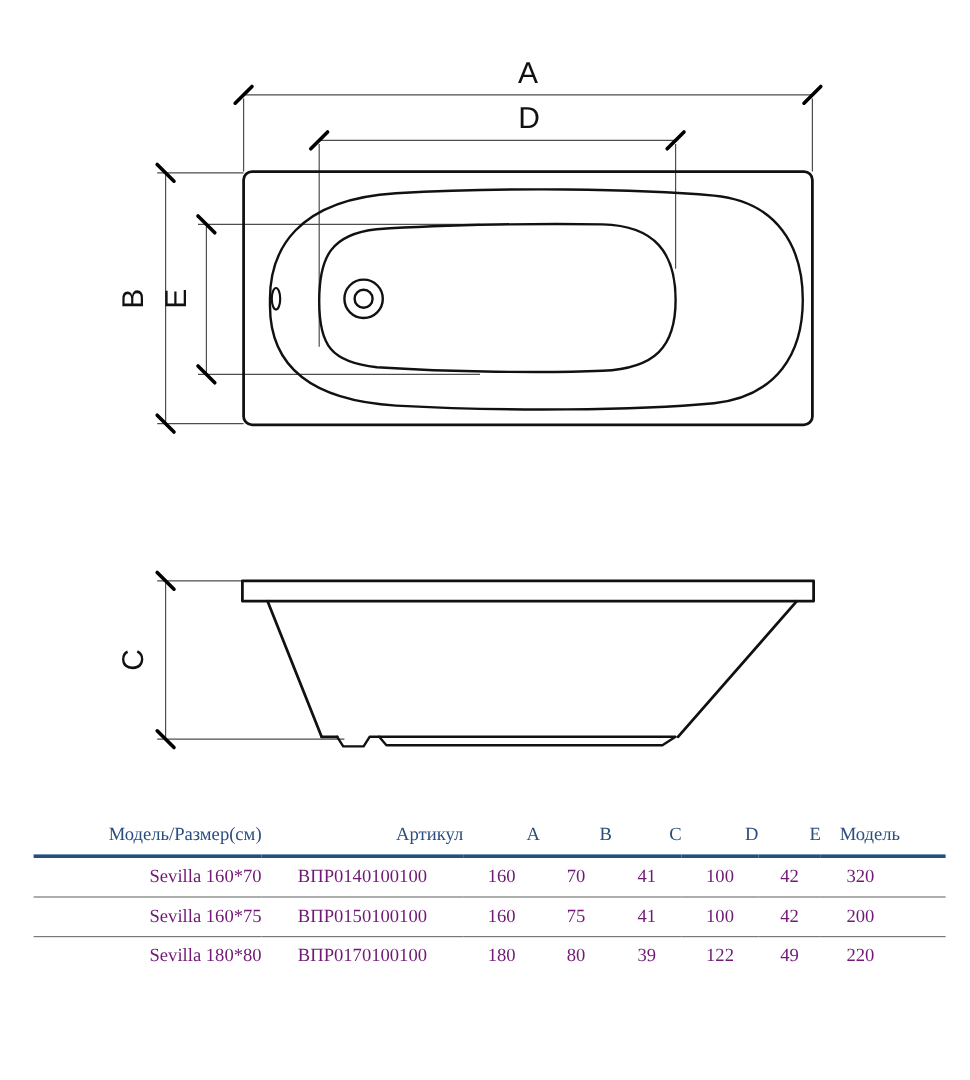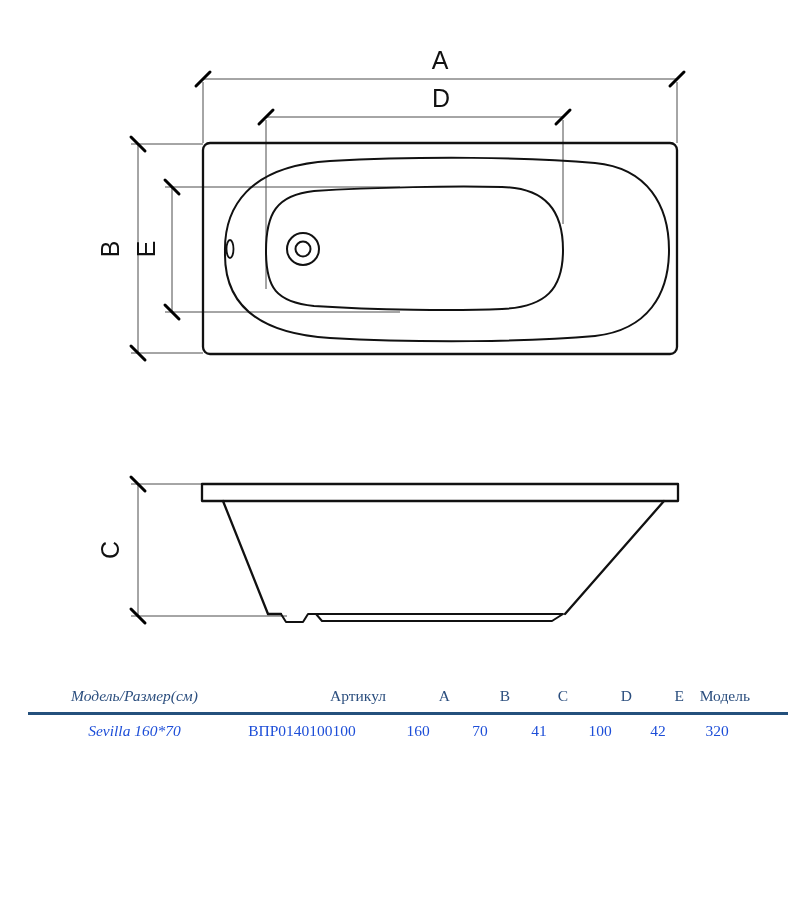--- a/index.html
+++ b/index.html
@@ -20,24 +20,24 @@
   
   table.spec{
     position:absolute;left:28px;top:680px;width:760px;
     border-collapse:collapse;table-layout:fixed;
   }
   table.spec th{
     height:32px;font-weight:normal;font-size:15.5px;color:#2b4e7e;
     border-bottom:3px solid #24507c;text-align:right;padding:0;
   }
   table.spec td{
-    height:32px;font-size:15.5px;color:#1d4ed8;text-align:center;padding:0;
+    height:32px;font-size:15.5px;color:#701a75;text-align:center;padding:0;
   }
   table.spec tbody tr + tr td{border-top:1px solid #787878;}
-  table.spec .c1{text-align:center;padding-left:23px;font-style:italic;}
+  table.spec .c1{text-align:right;padding-left:23px;}
   table.spec .clast{padding-right:38px;}
 </style>
 </head>
 <body>
 
 <div class="stage">
 
   <svg class="drawing" width="808" height="660" viewBox="0 0 808 660">
 
     <g>
@@ -145,15 +145,35 @@
       <tr>
         <td class="c1">Sevilla 160*70</td>
         <td>ВПР0140100100</td>
         <td>160</td>
         <td>70</td>
         <td>41</td>
         <td>100</td>
         <td>42</td>
         <td class="clast">320</td>
       </tr>
+      <tr>
+        <td class="c1">Sevilla 160*75</td>
+        <td>ВПР0150100100</td>
+        <td>160</td>
+        <td>75</td>
+        <td>41</td>
+        <td>100</td>
+        <td>42</td>
+        <td class="clast">200</td>
+      </tr>
+      <tr>
+        <td class="c1">Sevilla 180*80</td>
+        <td>ВПР0170100100</td>
+        <td>180</td>
+        <td>80</td>
+        <td>39</td>
+        <td>122</td>
+        <td>49</td>
+        <td class="clast">220</td>
+      </tr>
     </tbody>
   </table>
 </div>
 
 </body></html>

